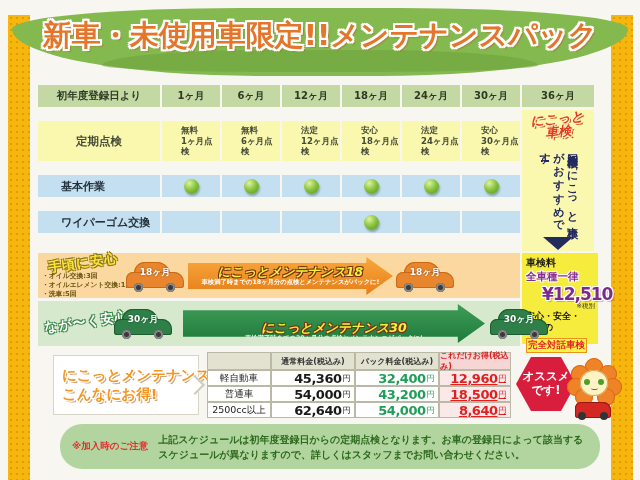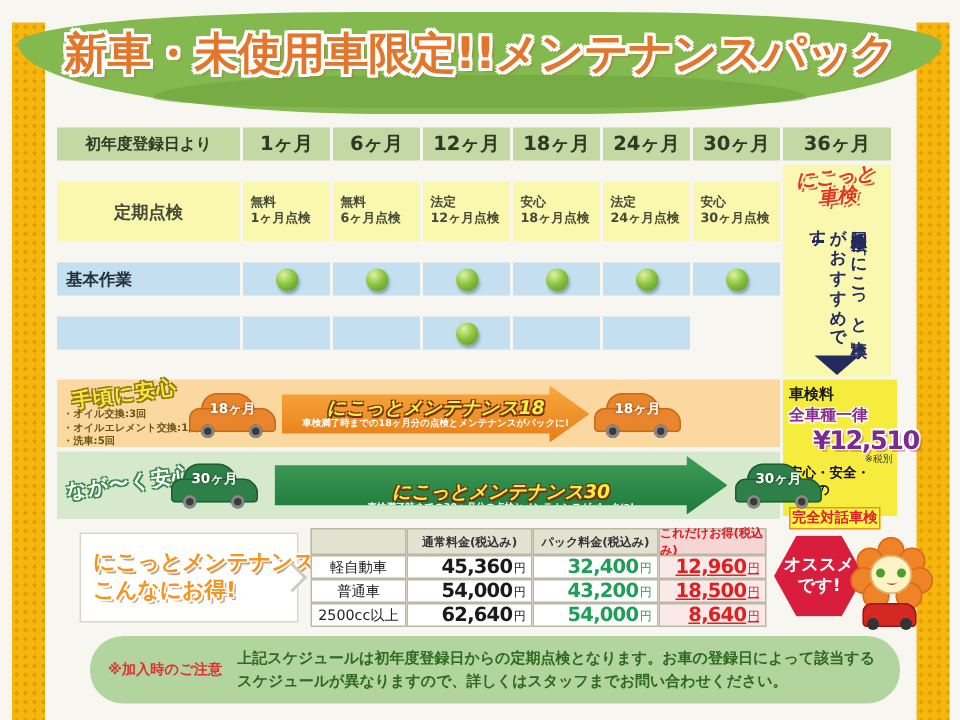--- a/index.html
+++ b/index.html
@@ -22,28 +22,28 @@
   .banner-title { position:absolute; width:100%; top:16px; text-align:center;
     font-size:29px; font-weight:900; color:#e4762c; letter-spacing:0px; z-index:2;
     text-shadow:-2px -2px 0 #fff,2px -2px 0 #fff,-2px 2px 0 #fff,2px 2px 0 #fff,
                  0 -2px 0 #fff,0 2px 0 #fff,-2px 0 0 #fff,2px 0 0 #fff,3px 3px 1px rgba(190,80,40,.45); }
 
   
   .sched { position:absolute; left:38px; top:85px; }
   .row { display:grid; grid-template-columns:122px repeat(6,58px); gap:2px; margin-bottom:14px; }
   .row.head { grid-template-columns:122px repeat(6,58px) 72px; }
   .cell { display:flex; align-items:center; justify-content:center; }
-  .ch { background:#c3d8a2; height:22px; font-size:13px; font-weight:bold; color:#2e3a24; }
+  .ch { background:#c3d8a2; height:22px; font-size:10px; font-weight:bold; color:#2e3a24; }
   .ch.corner { font-size:10.5px; }
   .insp { background:#faf7ae; height:40px; align-items:center; }
   .insp.lblc { font-size:11.5px; font-weight:bold; color:#454b38; }
-  .insp.det { flex-direction:column; align-items:flex-start; justify-content:center; padding-left:5px;
+  .insp.det { flex-direction:column; align-items:flex-start; justify-content:center; padding-left:19px;
     font-size:8.5px; font-weight:bold; color:#454b38; line-height:1.25; }
   .blue-row .cell { background:#c4dff0; height:22px; }
-  .blue-row .lbl { justify-content:flex-start; padding-left:6px; font-size:11px; font-weight:bold; color:#23313d; }
+  .blue-row .lbl { justify-content:flex-start; padding-left:23px; font-size:11px; font-weight:bold; color:#23313d; }
   .dot { width:15px; height:15px; border-radius:50%;
     background:radial-gradient(circle at 35% 28%, #dff2a4, #8cc63f 45%, #5f9e2c 85%);
     box-shadow:1px 2px 2px rgba(40,60,20,.35); }
 
   
   .rec-col { position:absolute; left:522px; top:110px; width:72px; height:141px;
     background:#faf7ae; display:flex; flex-direction:column; align-items:center; justify-content:space-between;
     padding:2px 0 0 0; }
   .nikotto-logo { transform:rotate(-6deg); text-align:center; font-weight:900; font-style:italic;
     font-size:13px; line-height:1.0; color:#e0391c;
@@ -207,20 +207,21 @@
         <span class="dot"></span>
       </div>
       <div class="cell">
         <span class="dot"></span>
       </div>
       <div class="cell">
         <span class="dot"></span>
       </div>
     </div>
   <div class="row blue-row">
+    <div class="cell lbl">ワイパーゴム交換</div>
   <div class="cell"></div>
       <div class="cell"></div>
       <div class="cell"></div>
       <div class="cell">
         <span class="dot"></span>
       </div>
       <div class="cell"></div>
       <div class="cell"></div>
     </div>
 </div>

